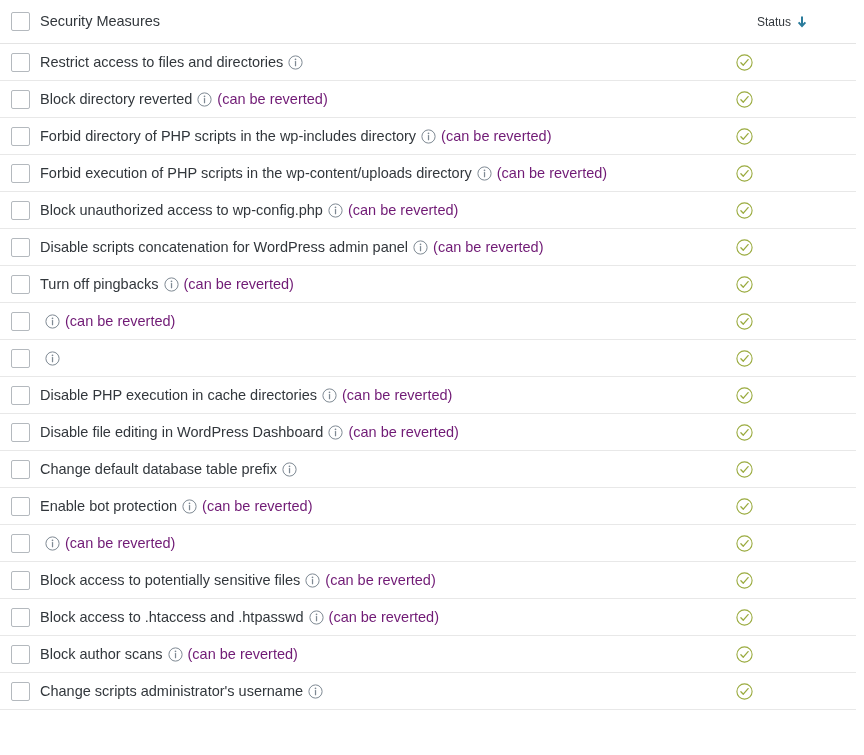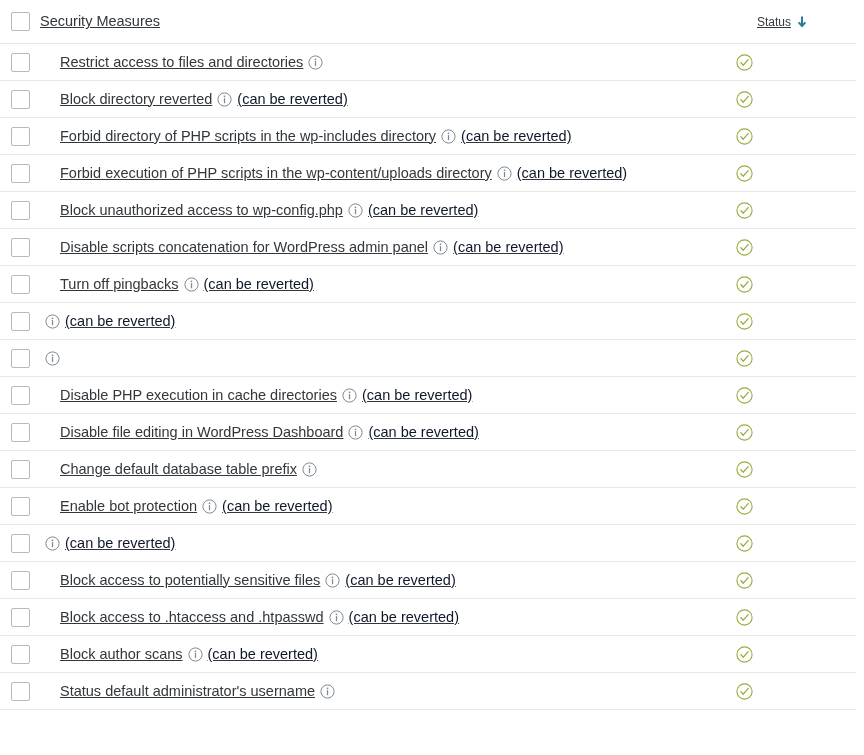--- a/index.html
+++ b/index.html
@@ -22,21 +22,20 @@
   }
 
   .row {
     display: flex;
     align-items: center;
     height: 37px;
     box-sizing: border-box;
     border-bottom: 1px solid #e8e8e8;
     background: #ffffff;
     margin-right: 8px;
-    text-decoration: underline;
   }
   .row.header-row {
     height: 44px;
     border-bottom: 1px solid #e4e4e4;
   }
   .row.last-row {
     border-bottom: 1px solid #e8e8e8;
   }
 
   .cell-check {
@@ -66,42 +65,41 @@
     align-items: center;
     font-size: 14.5px;
     line-height: 1.3;
     color: #32373c;
     white-space: nowrap;
     overflow: hidden;
   }
 
   .label-text {
     display: inline;
-    margin-left: 20px;
   }
 
   .header-title {
     font-size: 14.5px;
     color: #32373c;
   }
 
   .info-icon {
     display: inline-flex;
     align-items: center;
     justify-content: center;
     width: 15px;
     height: 15px;
     margin: 0 5px;
     flex: none;
     cursor: pointer;
   }
   .info-icon svg { display: block; }
 
   .reverted {
-    color: #0f172a;
+    color: #701a75;
     font-size: 14.5px;
   }
 
   .cell-status {
     width: 176px;
     min-width: 176px;
     display: flex;
     align-items: center;
     justify-content: center;
     padding-right: 48px;
@@ -563,21 +561,21 @@
               <path d="M4.9 8.7 L7.3 11.2 L12.1 5.6" fill="none" stroke="#9aab3f" stroke-width="1.3" stroke-linecap="round" stroke-linejoin="round"></path>
             </svg>
           </span>
         </div>
       </div>
       <div class="row last-row">
         <div class="cell-check">
           <span class="checkbox"></span>
         </div>
         <div class="cell-label">
-          <span class="label-text">Status default administrator's username</span>
+          <span class="label-text">Change scripts administrator's username</span>
           <span class="info-icon">
             <svg width="15" height="15" viewBox="0 0 15 15" aria-hidden="true">
               <circle cx="7.5" cy="7.5" r="6.6" fill="none" stroke="#7e8993" stroke-width="1"></circle>
               <circle cx="7.5" cy="4.3" r="0.85" fill="#7e8993"></circle>
               <rect x="6.9" y="6.1" width="1.25" height="5.1" rx="0.5" fill="#7e8993"></rect>
             </svg>
           </span>
         </div>
         <div class="cell-status">
           <span>

